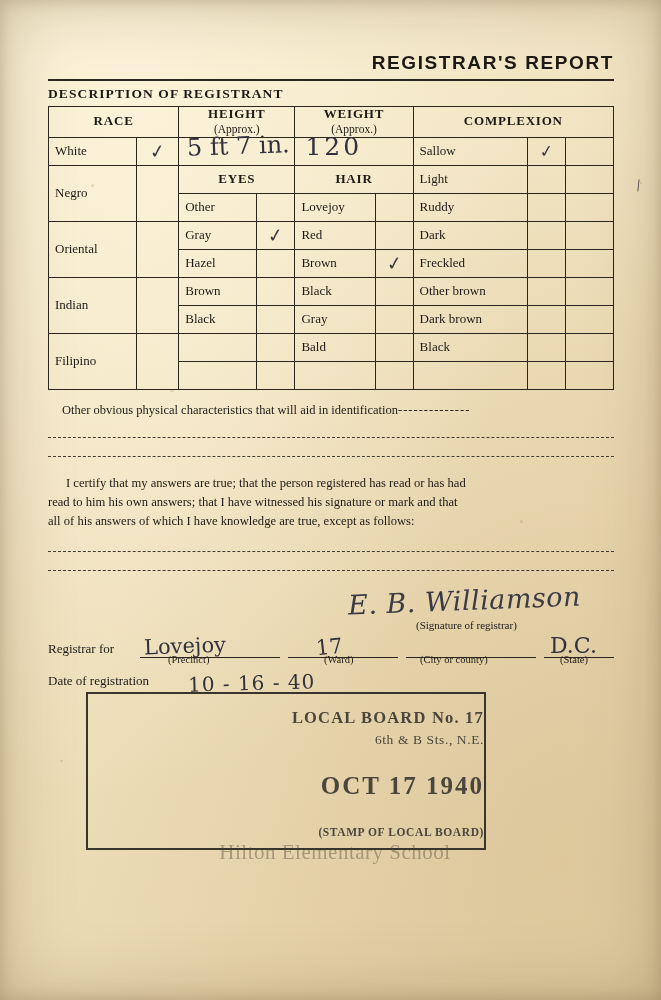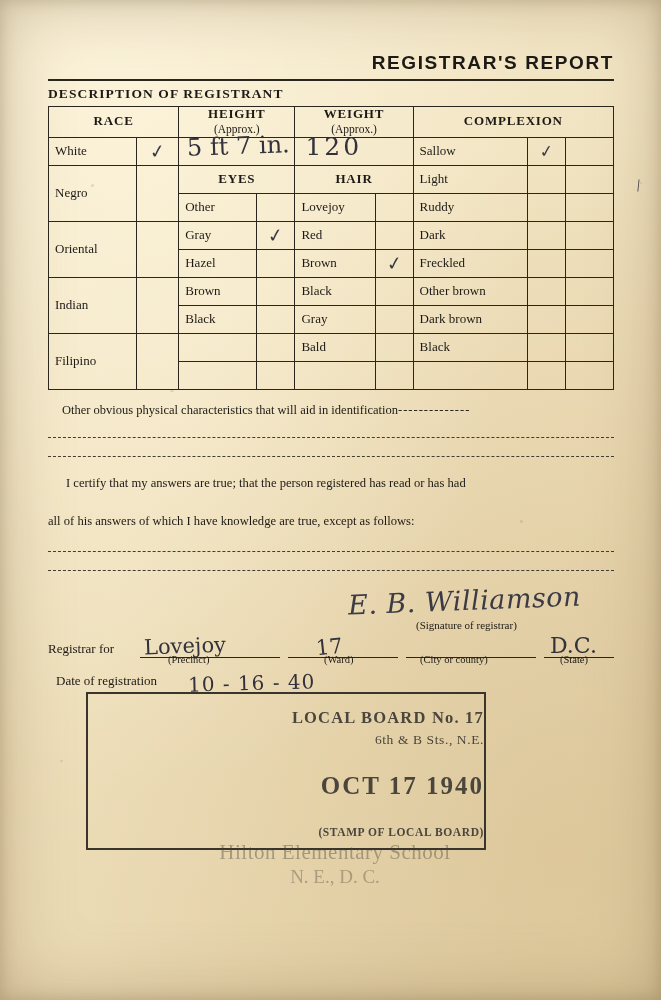--- a/index.html
+++ b/index.html
@@ -226,21 +226,21 @@
       </table>
 
     <div class="note">
       <span style="margin-left:14px;">Other obvious physical characteristics that will aid in identification</span><span class="dash">--------------</span>
     </div>
     <div class="dashrow"></div>
     <div class="dashrow"></div>
 
     <div class="cert">
       <span>I certify that my answers are true; that the person registered has read or has had</span><br>
-      <br>
+      <span class="cont">read to him his own answers; that I have witnessed his signature or mark and that</span><br>
       <span class="cont">all of his answers of which I have knowledge are true, except as follows:</span>
     </div>
 
     <div class="dashrow" style="margin-top:19px;"></div>
     <div class="dashrow"></div>
 
     <div class="sigline">
       <span class="sigtxt">E. B. Williamson</span>
       <span class="sigcap">(Signature of registrar)</span>
     </div>
@@ -257,33 +257,32 @@
 
       <span class="ul" style="left:358px;top:22px;width:130px;"></span>
       <span class="cap" style="left:372px;">(City or county)</span>
 
       <span class="ul" style="left:496px;top:22px;width:70px;"></span>
       <span class="hw" style="left:502px;top:-2px;font-size:22px;">D.C.</span>
       <span class="cap" style="left:512px;">(State)</span>
     </div>
 
     <div class="daterow">
-      <span class="lbl" style="position:absolute;left:8px;top:4px;">Date of registration</span>
+      <span class="lbl" style="position:absolute;left:0;top:4px;">Date of registration</span>
       <span class="ul" style="left:134px;top:24px;width:260px;"></span>
       <span class="hw" style="left:140px;top:2px;font-size:20px;letter-spacing:1px;transform:rotate(-1.5deg);">10 - 16 - 40</span>
     </div>
   </div>
 
   <div class="mark" style="left:636px;top:176px;transform:rotate(25deg);">\</div>
 
   <div class="stamp">
     <div class="st-line st1">LOCAL BOARD No. 17</div>
     <div class="st-line st2">6th &amp; B Sts., N.E.</div>
     <div class="st-line st3">OCT 17 1940</div>
     <div class="st-line st4">(STAMP OF LOCAL BOARD)</div>
   </div>
 
   <div class="ghost">Hilton Elementary School</div>
-  <div class="ghost2">N. E., D. C.</div>
 
 
   <div class="vignette"></div>
 </div>
 
 </body></html>

